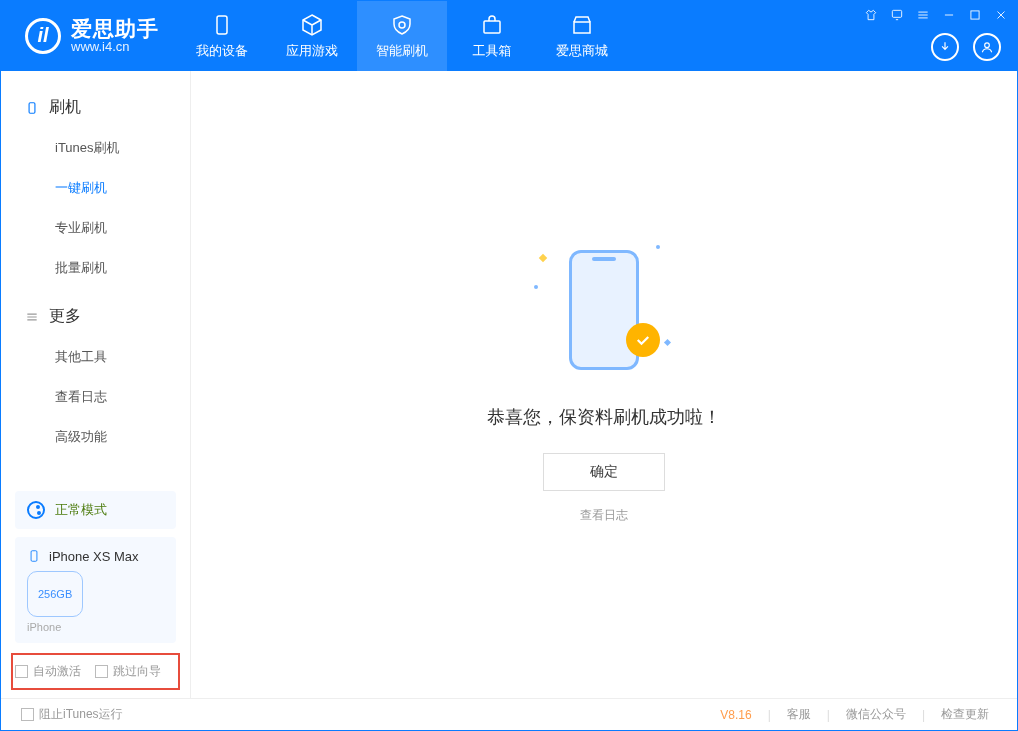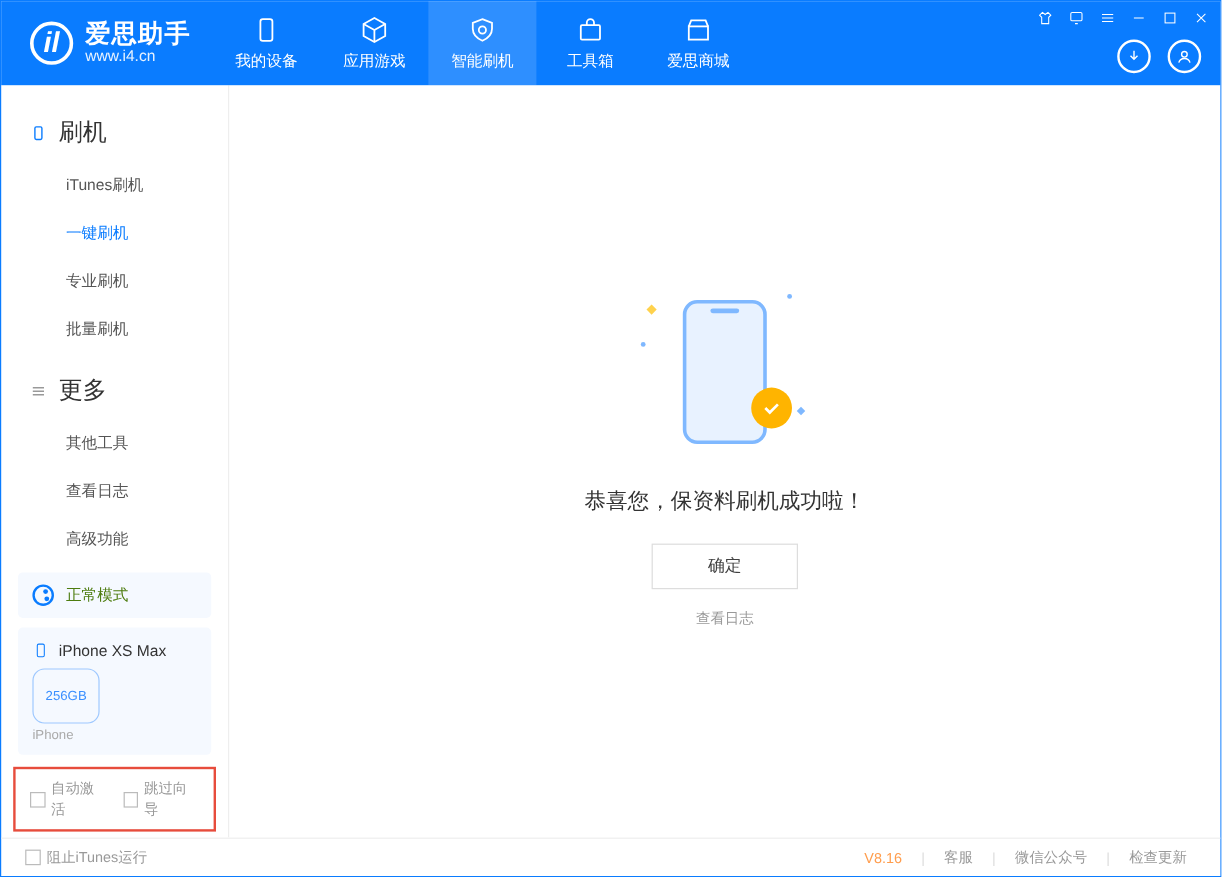--- a/index.html
+++ b/index.html
@@ -2,21 +2,21 @@
 <html><head>
 <meta charset="utf-8">
 <style>
 * { margin: 0; padding: 0; box-sizing: border-box; font-family: "Microsoft YaHei", "PingFang SC", sans-serif; }
 body { background: #fff; }
 .window { width: 1018px; height: 731px; border: 1px solid #0a7cff; display: flex; flex-direction: column; position: relative; }
 
 
 .header { height: 70px; background: linear-gradient(to right, #0a7cff, #0a7cff); display: flex; align-items: center; color: #fff; position: relative; }
 .logo-area { display: flex; align-items: center; padding: 0 18px 0 24px; }
-.logo-circle { width: 36px; height: 36px; border: 3px solid #fff; border-radius: 50%; display: flex; align-items: center; justify-content: center; font-weight: bold; font-size: 24px; color: #fff; font-style: italic; margin-right: 10px; }
+.logo-circle { width: 36px; height: 36px; border: 3px solid #fff; border-radius: 50%; display: flex; align-items: center; justify-content: center; font-weight: bold; font-size: 20px; color: #fff; font-style: italic; margin-right: 10px; }
 .logo-text { display: flex; flex-direction: column; line-height: 1.1; }
 .logo-title { font-size: 21px; font-weight: 700; letter-spacing: 1px; }
 .logo-sub { font-size: 13px; opacity: 0.9; }
 
 .tabs { display: flex; height: 100%; }
 .tab { width: 90px; display: flex; flex-direction: column; align-items: center; justify-content: center; cursor: pointer; font-size: 13px; gap: 4px; }
 .tab.active { background: rgba(255,255,255,0.15); }
 .tab-icon { width: 26px; height: 26px; display: flex; align-items: center; justify-content: center; }
 .tab-icon svg { width: 24px; height: 24px; fill: none; stroke: #fff; stroke-width: 1.5; }
 
@@ -26,39 +26,39 @@
 
 .header-right { position: absolute; right: 16px; bottom: 10px; display: flex; gap: 14px; }
 .hdr-circle { width: 28px; height: 28px; border: 2px solid #fff; border-radius: 50%; display: flex; align-items: center; justify-content: center; cursor: pointer; }
 .hdr-circle svg { width: 14px; height: 14px; stroke: #fff; fill: none; stroke-width: 2; }
 
 
 .body { flex: 1; display: flex; overflow: hidden; }
 
 
 .sidebar { width: 190px; border-right: 1px solid #eee; display: flex; flex-direction: column; padding-top: 18px; }
-.side-section-hdr { display: flex; align-items: center; gap: 10px; padding: 8px 24px 10px 24px; font-size: 20px; color: #333; font-weight: 500; }
+.side-section-hdr { display: flex; align-items: center; gap: 10px; padding: 8px 24px 10px 24px; font-size: 16px; color: #333; font-weight: 500; }
 .side-section-hdr svg { width: 14px; height: 14px; }
 .side-item { padding: 11px 24px 11px 54px; font-size: 13px; color: #555; cursor: pointer; }
 .side-item.active { color: #0a7cff; }
 
 .side-bottom { margin-top: auto; }
 .mode-card { margin: 8px 14px; background: #f5f9ff; border-radius: 4px; padding: 10px 12px; display: flex; align-items: center; gap: 10px; font-size: 13px; color: #4d7c0f; }
 .mode-icon { width: 18px; height: 18px; border: 2px solid #0a7cff; border-radius: 50%; position: relative; }
 .mode-icon::before, .mode-icon::after { content:""; position:absolute; width:4px; height:4px; background:#0a7cff; border-radius:50%; }
 .mode-icon::before { top:2px; left:7px; }
 .mode-icon::after { bottom:2px; right:2px; }
 
 .device-card { margin: 0 14px 10px 14px; background: #f5f9ff; border-radius: 4px; padding: 10px 12px; }
 .device-row1 { display: flex; align-items: center; gap: 8px; font-size: 13px; color: #333; font-weight: 500; }
 .device-row1 svg { width: 14px; height: 18px; stroke: #0a7cff; fill: none; stroke-width: 1.5; }
 .capacity-badge { display: inline-block; margin-top: 6px; padding: 16px 10px; border: 1px solid #9ec8ff; border-radius: 10px; font-size: 11px; color: #3a8fff; }
 .device-sub { font-size: 11px; color: #aaa; margin-top: 4px; }
 
-.checkbox-row { border: 2px solid #e74c3c; margin: 6px 10px 8px 10px; padding: 8px 12px; display: flex; gap: 14px; align-items: center; }
+.checkbox-row { border: 2px solid #e74c3c; margin: 6px 10px 8px 10px; padding: 8px 2px; display: flex; gap: 14px; align-items: center; }
 .cb { display: flex; align-items: center; gap: 5px; font-size: 12px; color: #999; cursor: pointer; }
 .cb-box { width: 13px; height: 13px; border: 1px solid #bbb; }
 
 
 .main { flex: 1; display: flex; flex-direction: column; align-items: center; justify-content: center; position: relative; }
 .illus { position: relative; width: 120px; height: 140px; margin-bottom: 20px; }
 .phone { width: 70px; height: 120px; border: 3px solid #7fb8ff; border-radius: 12px; background: #e8f2ff; position: absolute; left: 25px; top: 5px; }
 .phone::before { content:""; position:absolute; top:4px; left:50%; transform:translateX(-50%); width:24px; height:4px; background:#7fb8ff; border-radius:2px; }
 .check-badge { position: absolute; right: 4px; bottom: 28px; width: 34px; height: 34px; background: #ffb400; border-radius: 50%; display: flex; align-items: center; justify-content: center; }
 .check-badge svg { width: 18px; height: 18px; stroke: #fff; stroke-width: 3; fill: none; }

